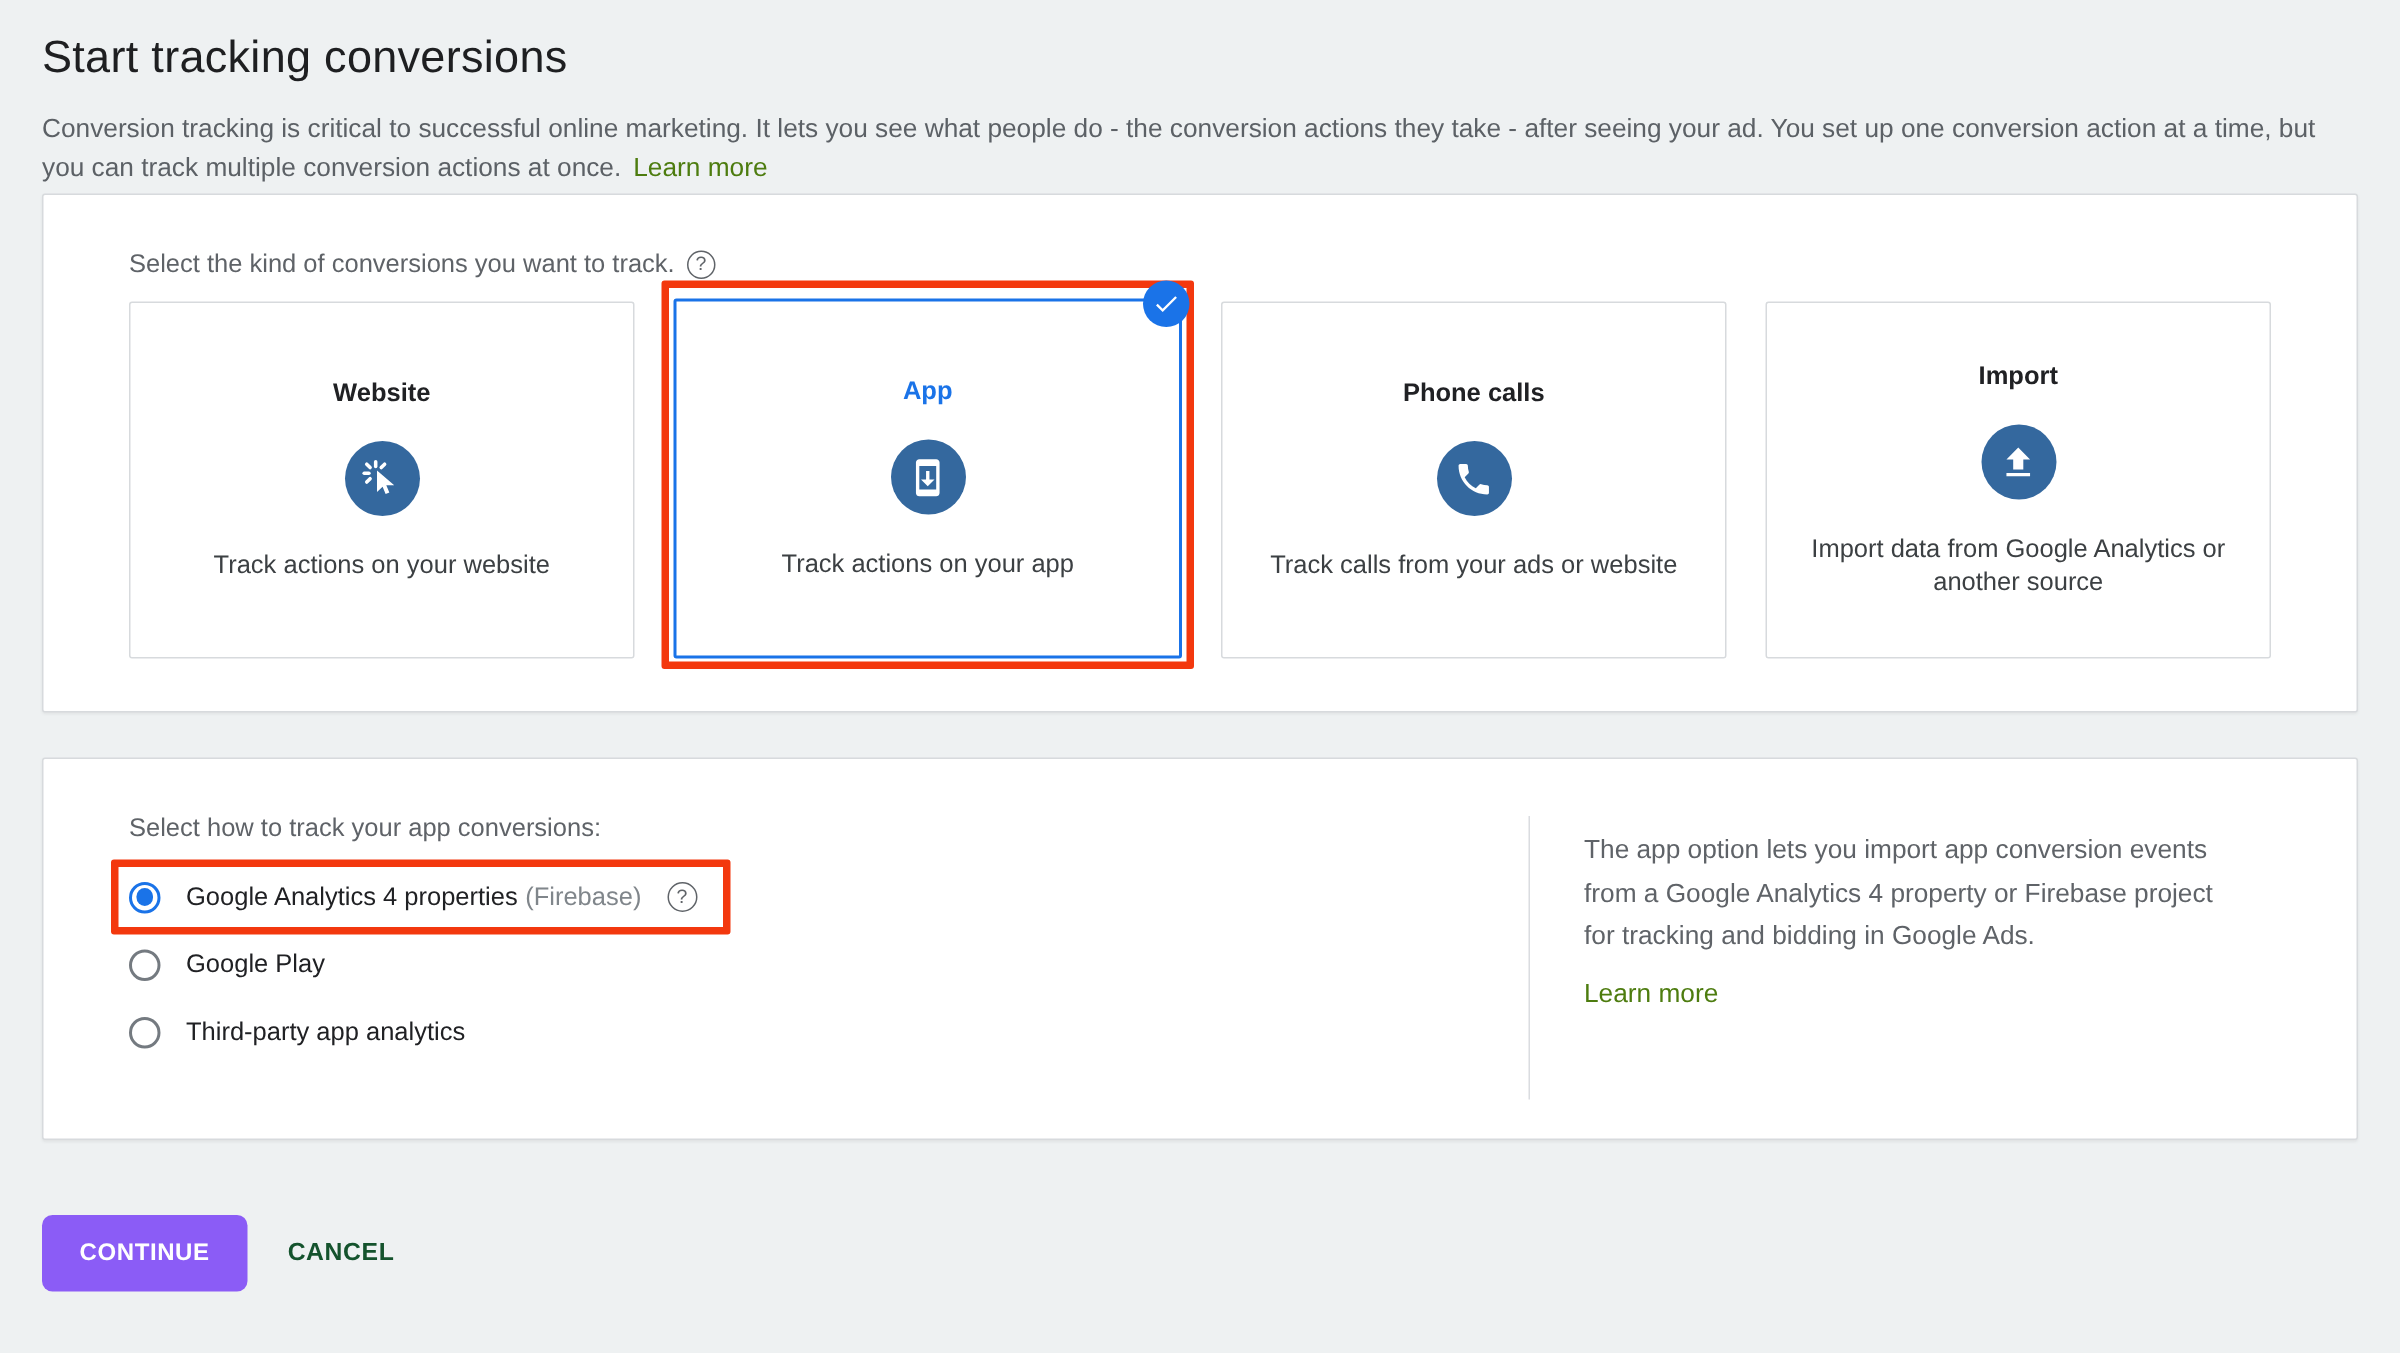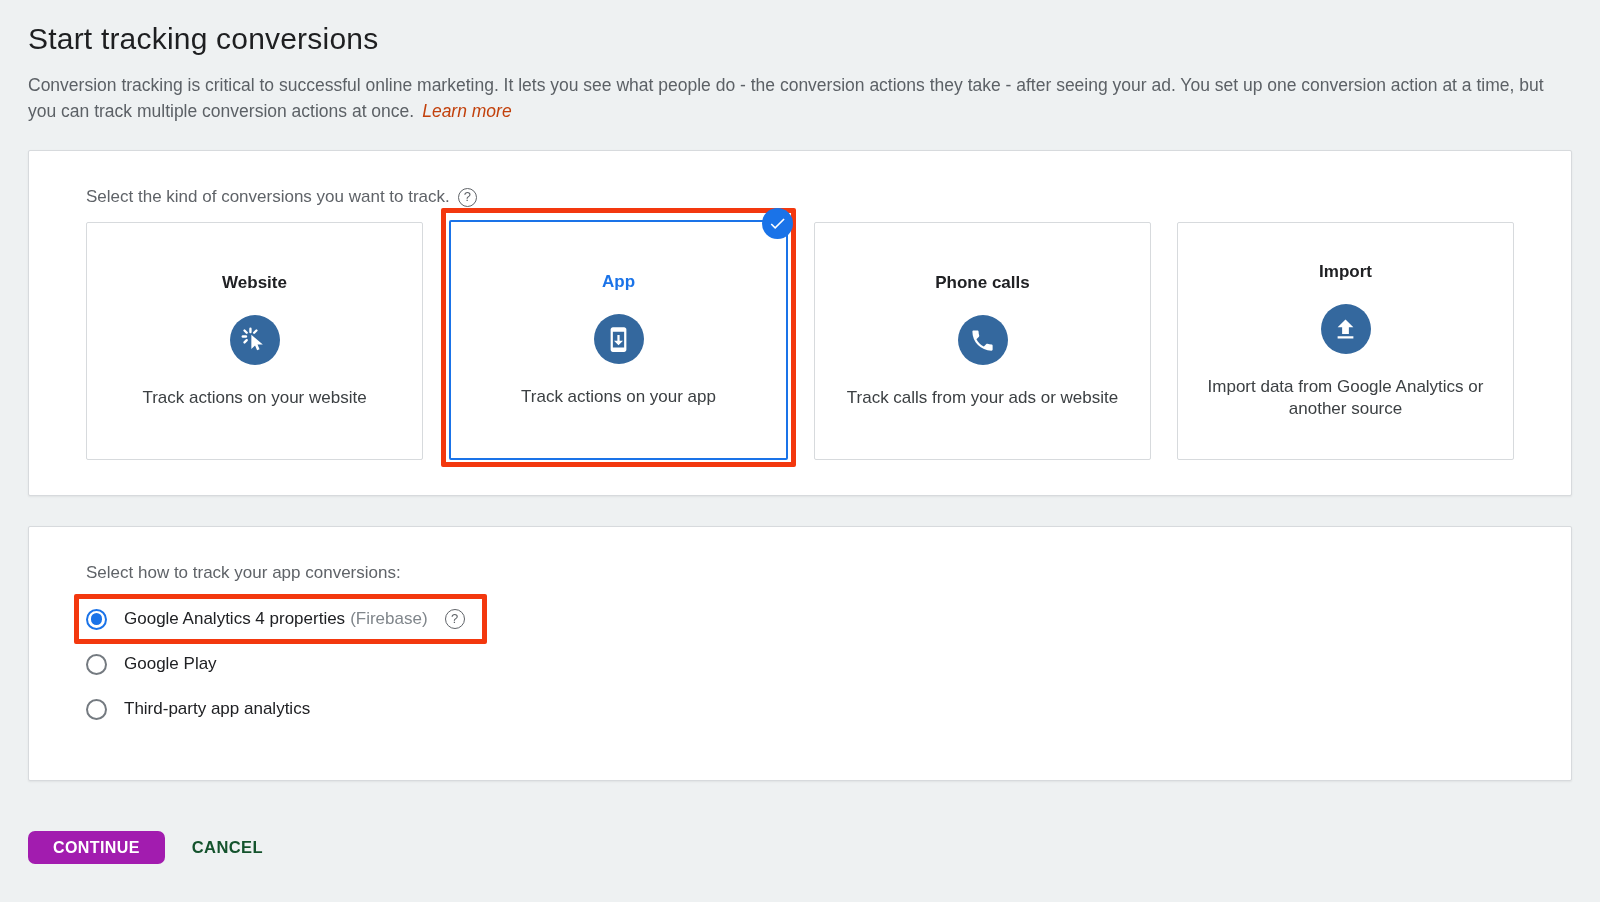--- a/index.html
+++ b/index.html
@@ -19,31 +19,31 @@
     color: #1e1f21;
     letter-spacing: 0.2px;
   }
   .page-desc {
     margin-top: 17px;
     font-size: 17.5px;
     line-height: 25.5px;
     color: #5c6166;
     max-width: 1530px;
   }
-  .link { color: #c2410c; text-decoration: none; cursor: pointer; font-style: italic; }
+  .link { color: #4d7c0f; text-decoration: none; cursor: pointer; }
   .page-desc .link { margin-left: 8px; }
 
   
   .card {
     background: #ffffff;
     border: 1px solid #d7dadd;
     border-radius: 2px;
     box-shadow: 0 1px 2px rgba(60,64,67,.08);
   }
-  .card-kind { margin-top: 26px; padding: 36px 57px 35px; }
+  .card-kind { margin-top: 5px; padding: 36px 57px 35px; }
   .section-label {
     font-size: 17px;
     color: #5f6368;
     display: flex;
     align-items: center;
     gap: 8px;
   }
   .help-icon {
     width: 19px; height: 19px;
     border: 1.6px solid #5f6368;
@@ -138,23 +138,23 @@
     border-left: 1px solid #dadce0;
     margin: 38px 0 26px;
     padding: 8px 82px 0 36px;
   }
   .info-text { font-size: 17.5px; line-height: 28.5px; color: #5f6368; }
   .info-link { display: inline-block; margin-top: 14px; font-size: 17.5px; }
 
   
   .actions { margin-top: 50px; display: flex; align-items: center; }
   .btn-continue {
-    height: 33px;
+    height: 51px;
     padding: 0 25px;
-    background: #a21caf;
+    background: #8b5cf6;
     color: #fff;
     border: none;
     border-radius: 7px;
     font-family: inherit;
     font-size: 16px;
     font-weight: 700;
     letter-spacing: 0.4px;
     cursor: pointer;
   }
   .btn-cancel {
@@ -266,20 +266,24 @@
         </div>
 
         <div class="radio-row">
           <span class="radio-outer"></span>
           <span class="radio-label">Third-party app analytics</span>
         </div>
 
       </div>
     </div>
 
+    <div class="how-right">
+      <div class="info-text">The app option lets you import app conversion events from a Google Analytics 4 property or Firebase project for tracking and bidding in Google Ads.</div>
+      <a class="link info-link">Learn more</a>
+    </div>
 
   </div>
 
   <div class="actions">
     <button class="btn-continue">CONTINUE</button>
     <button class="btn-cancel">CANCEL</button>
   </div>
 
 </div>
 

